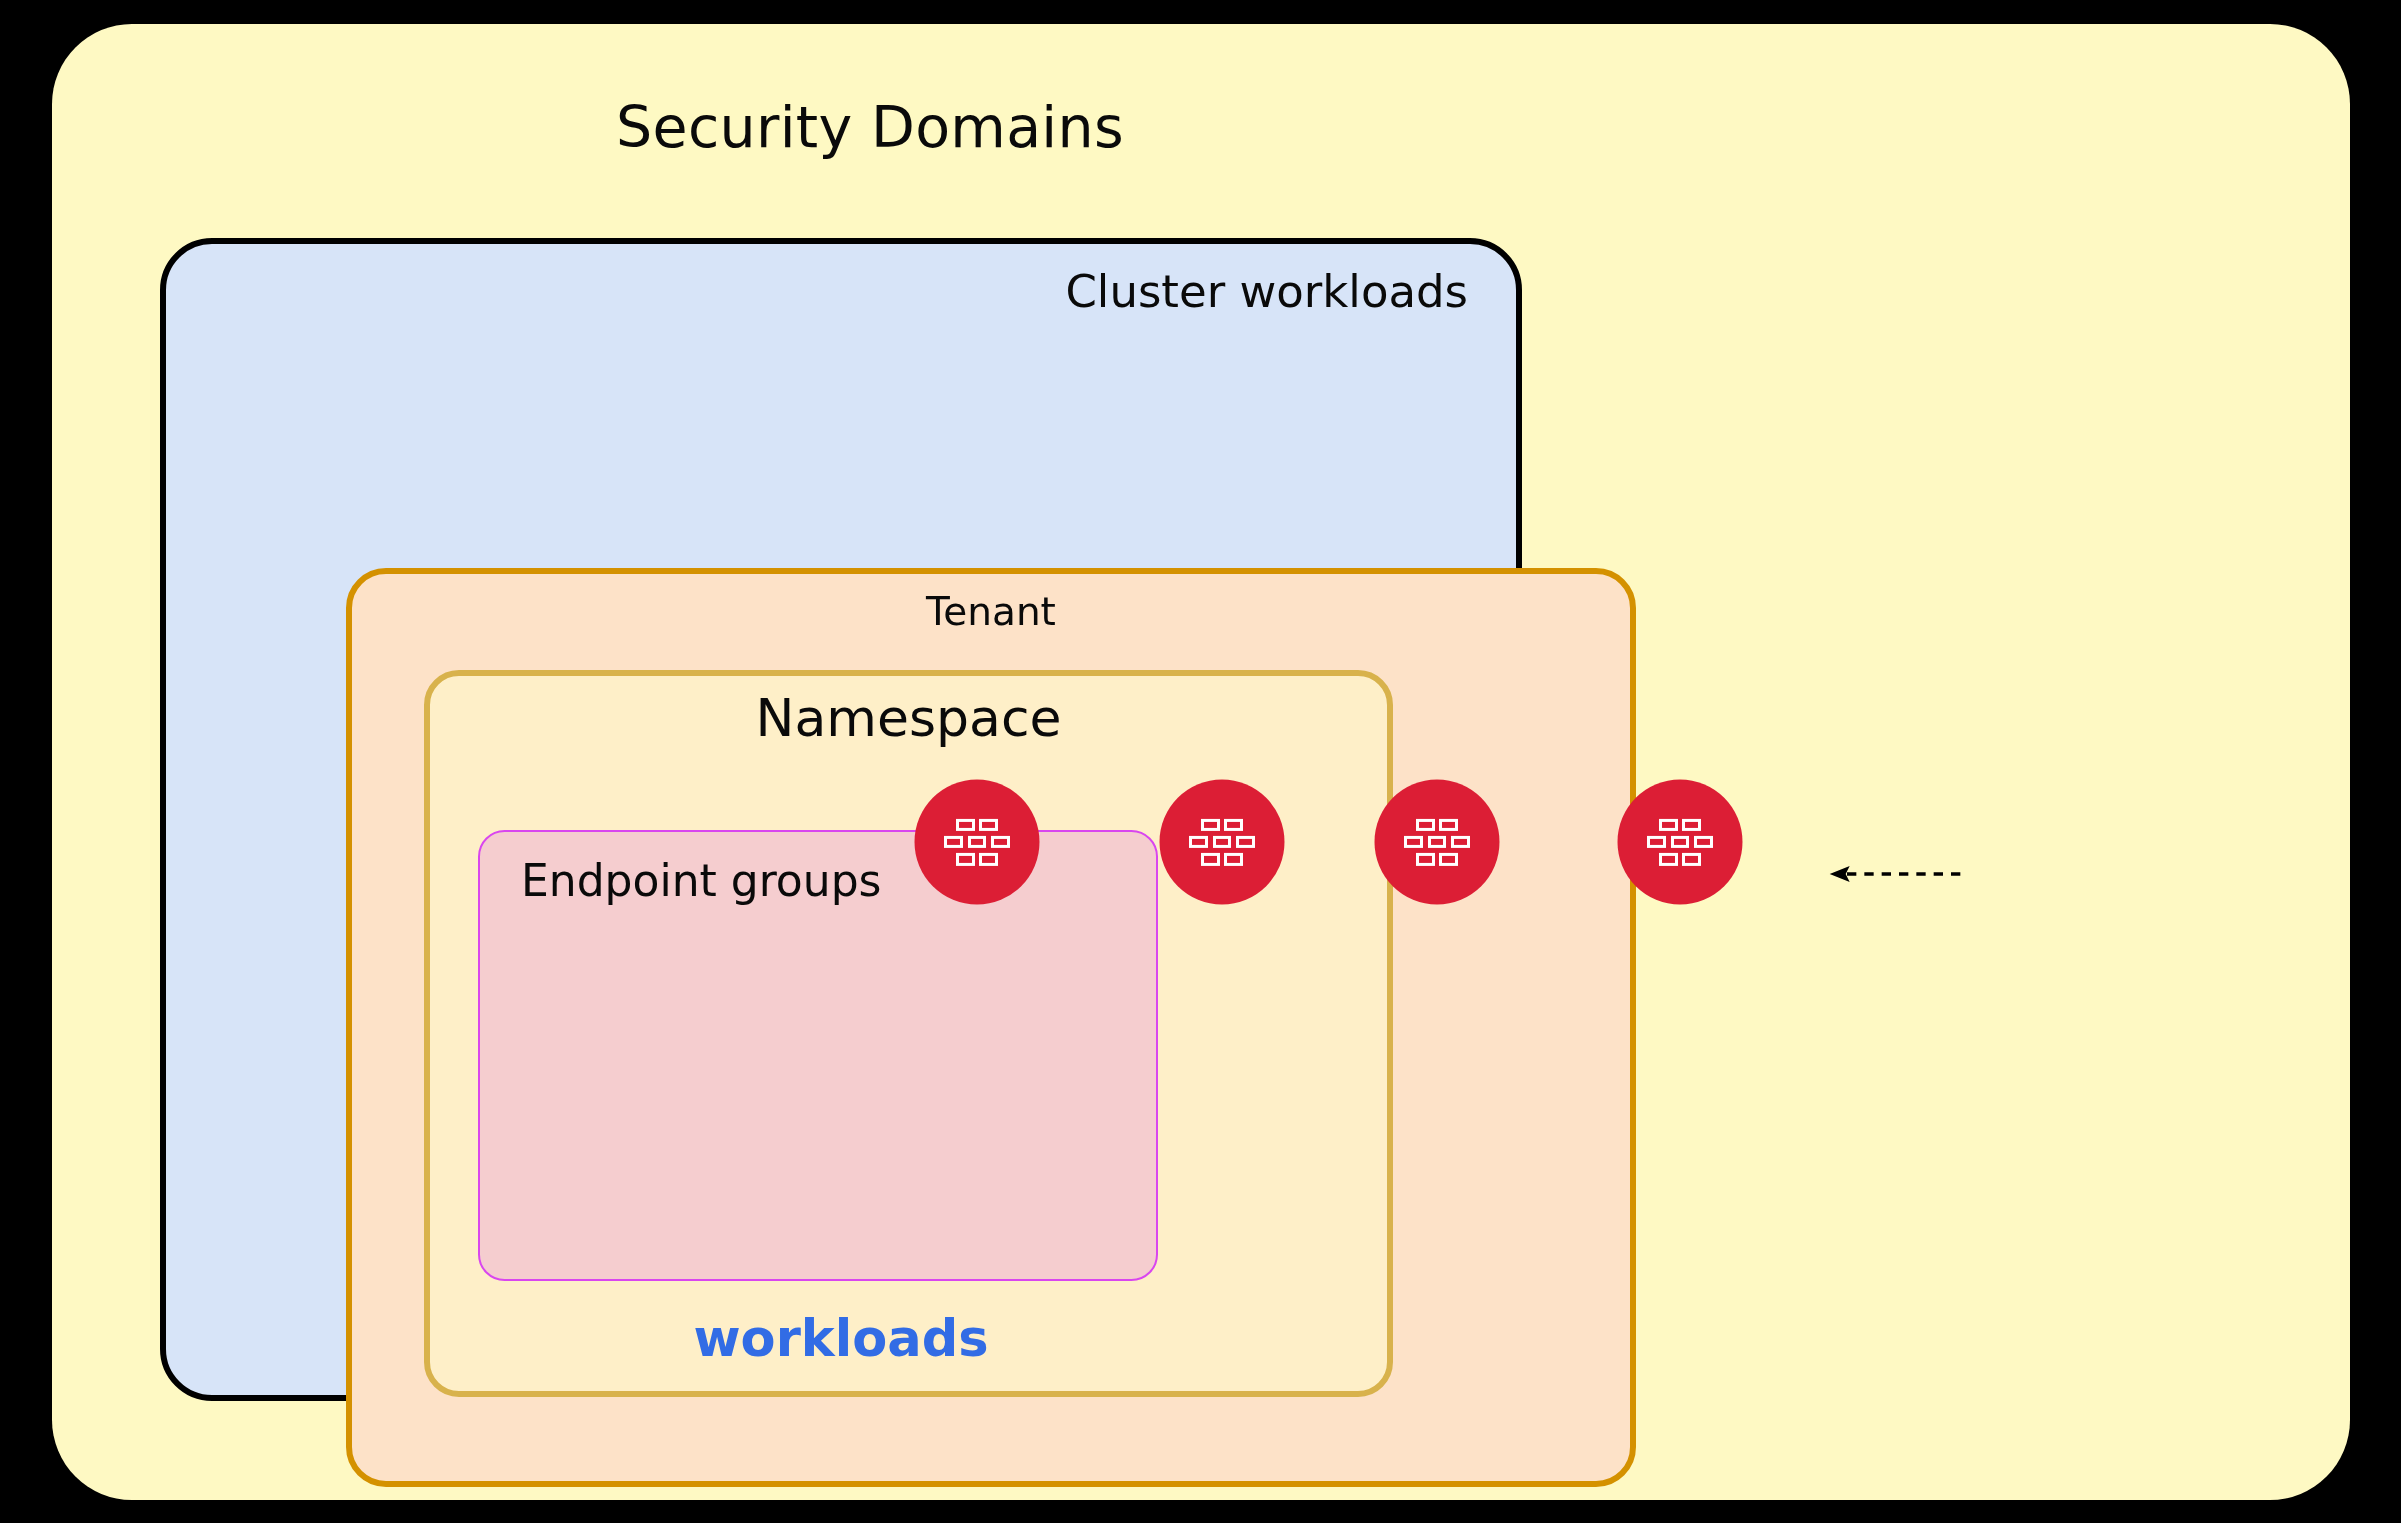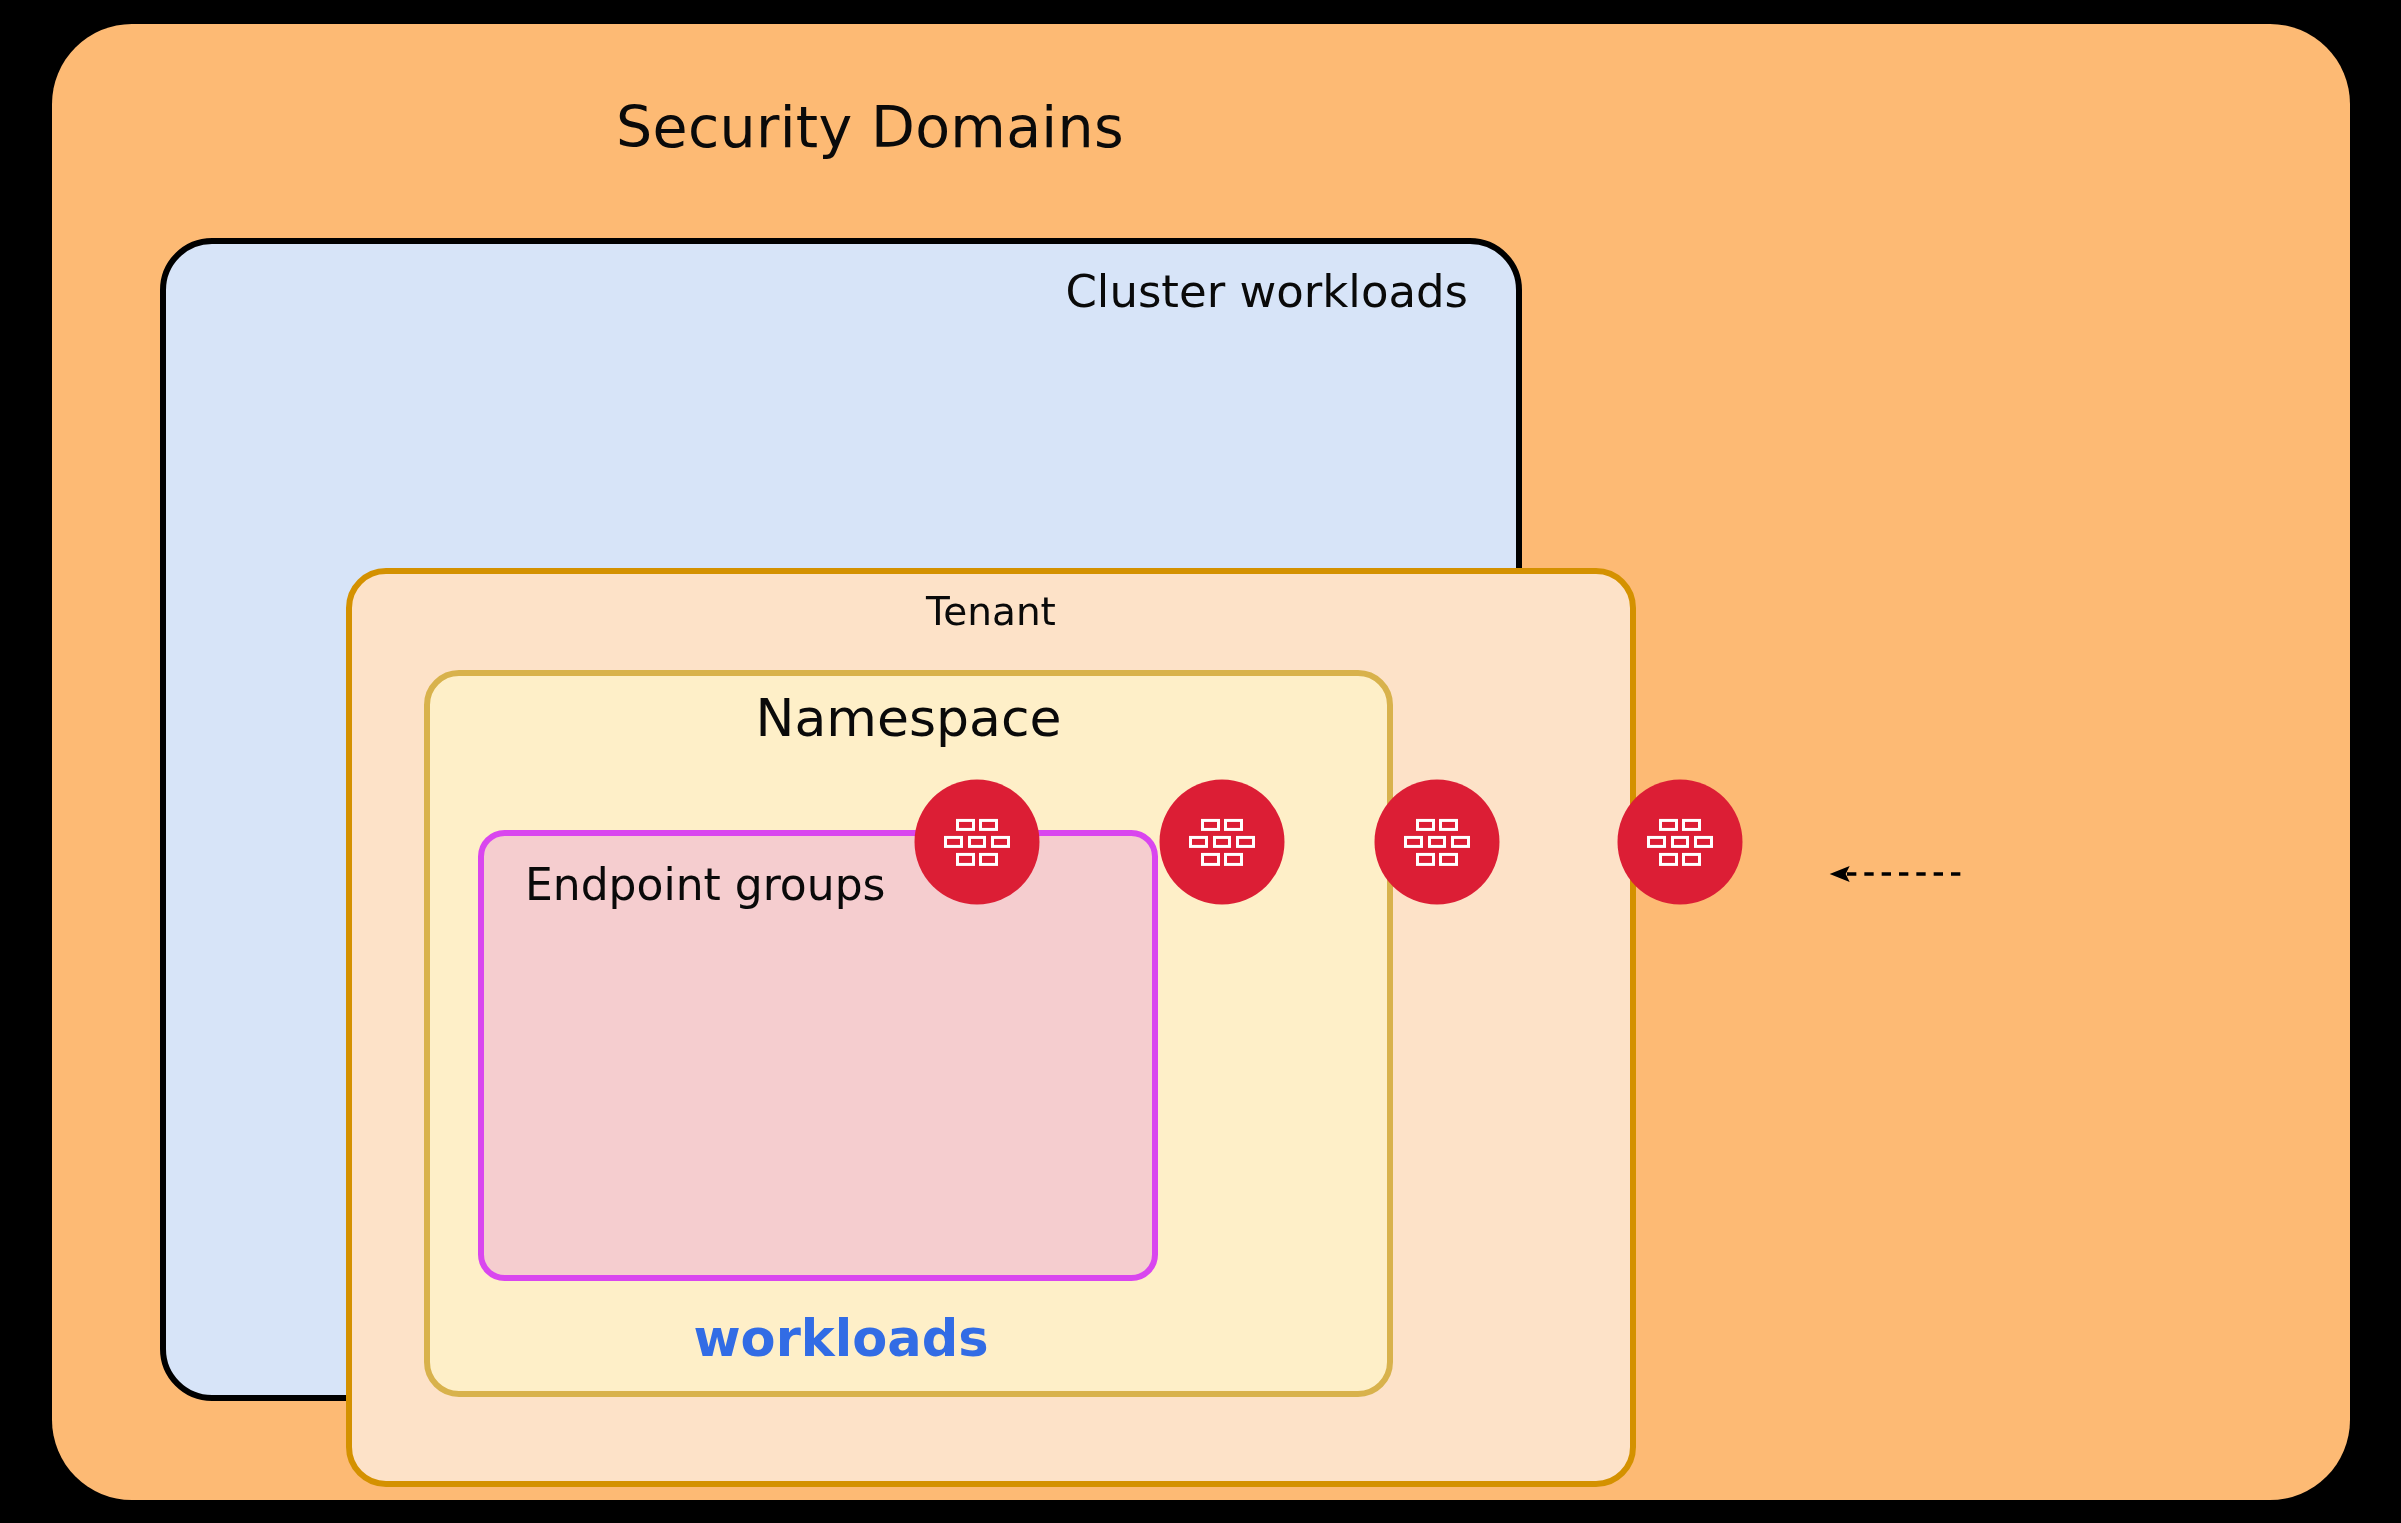--- a/index.html
+++ b/index.html
@@ -20,21 +20,21 @@
     background: #000000;
   }
 
   
   .outer-panel {
     position: absolute;
     left: 52px;
     top: 24px;
     width: 2298px;
     height: 1476px;
-    background: #fdba74;
+    background: #fef9c3;
     border-radius: 80px;
     box-sizing: border-box;
   }
   .title-security-domains {
     position: absolute;
     left: 0;
     top: 70px;
     width: 1636px;
     text-align: center;
     font-size: 57px;
@@ -117,21 +117,21 @@
   }
 
   
   .box-endpoints {
     position: absolute;
     left: 312px;
     top: 586px;
     width: 680px;
     height: 451px;
     background: #F5CDCF;
-    border: 6px solid #d946ef;
+    border: 2px solid #d946ef;
     border-radius: 26.6px;
     box-sizing: border-box;
   }
   .label-endpoints {
     position: absolute;
     left: 41px;
     top: 22.6px;
     font-size: 44px;
     color: #0a0a0a;
   }

